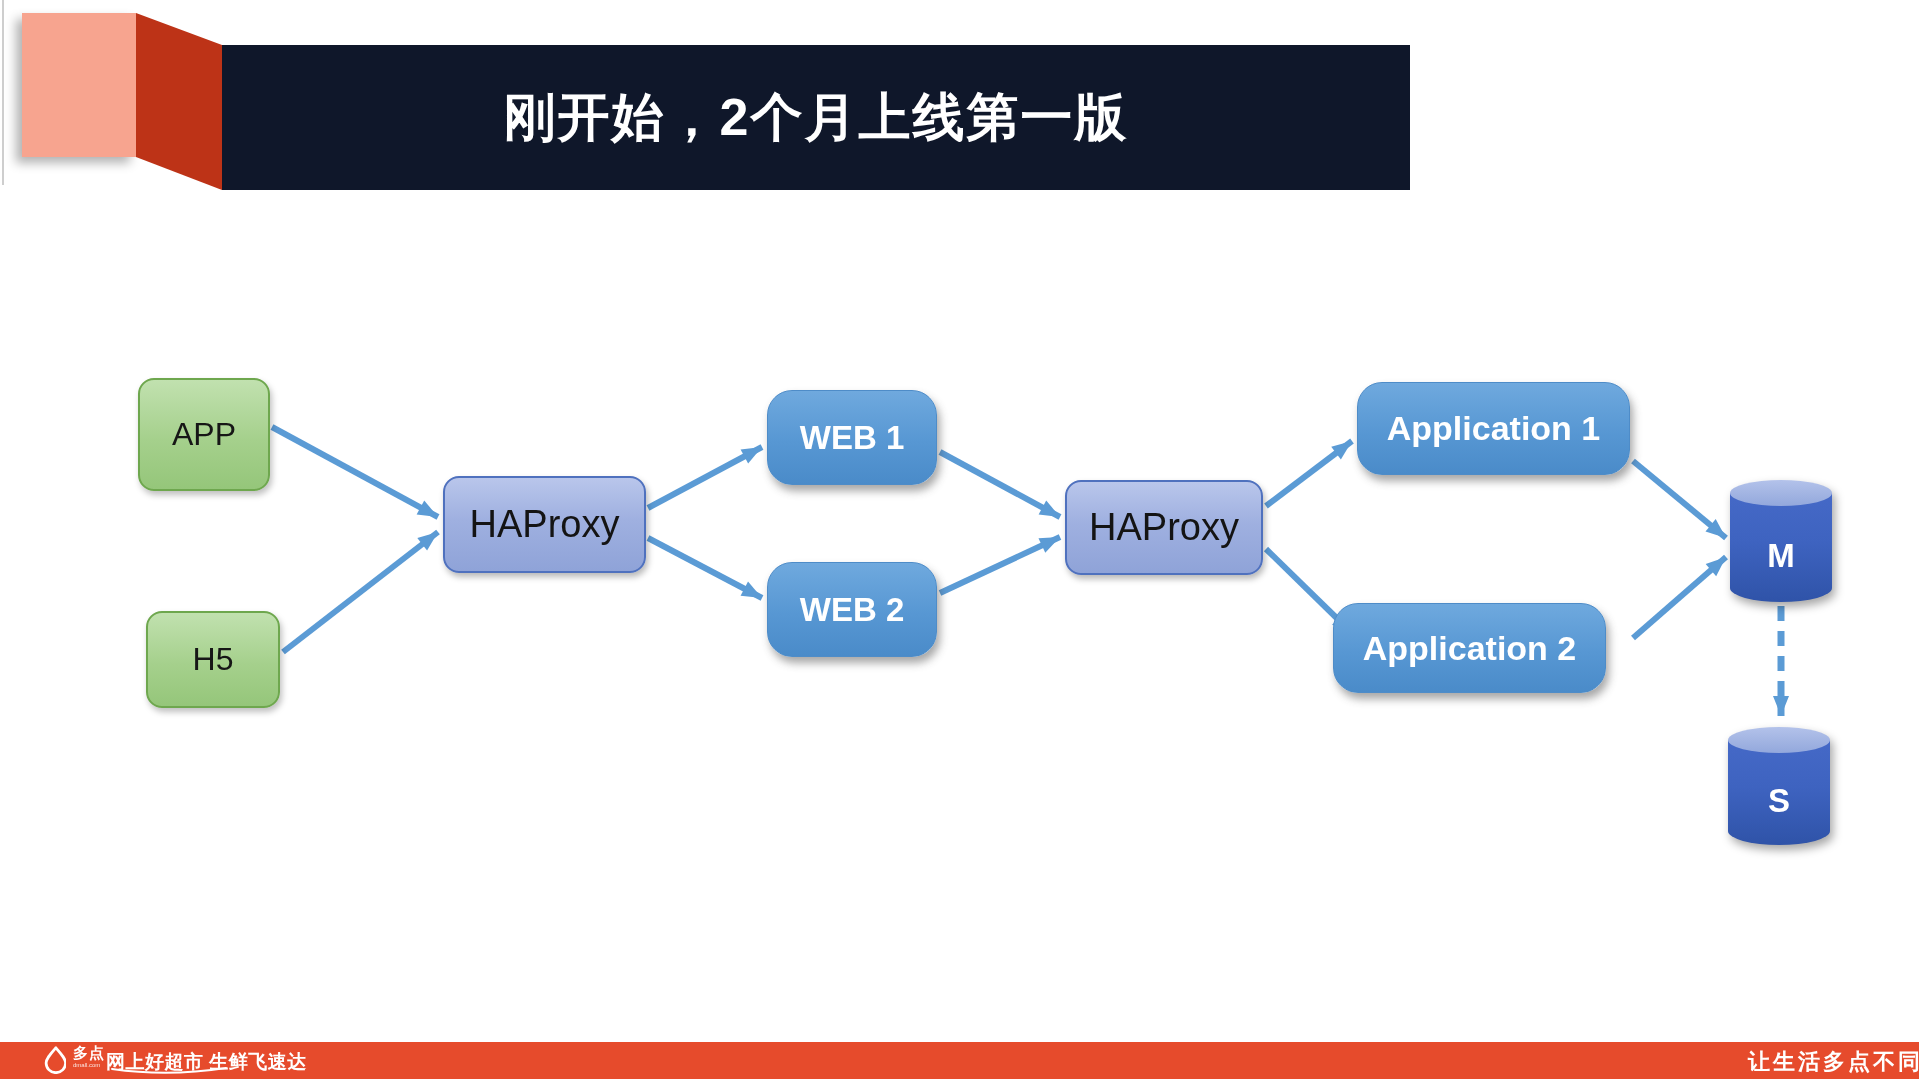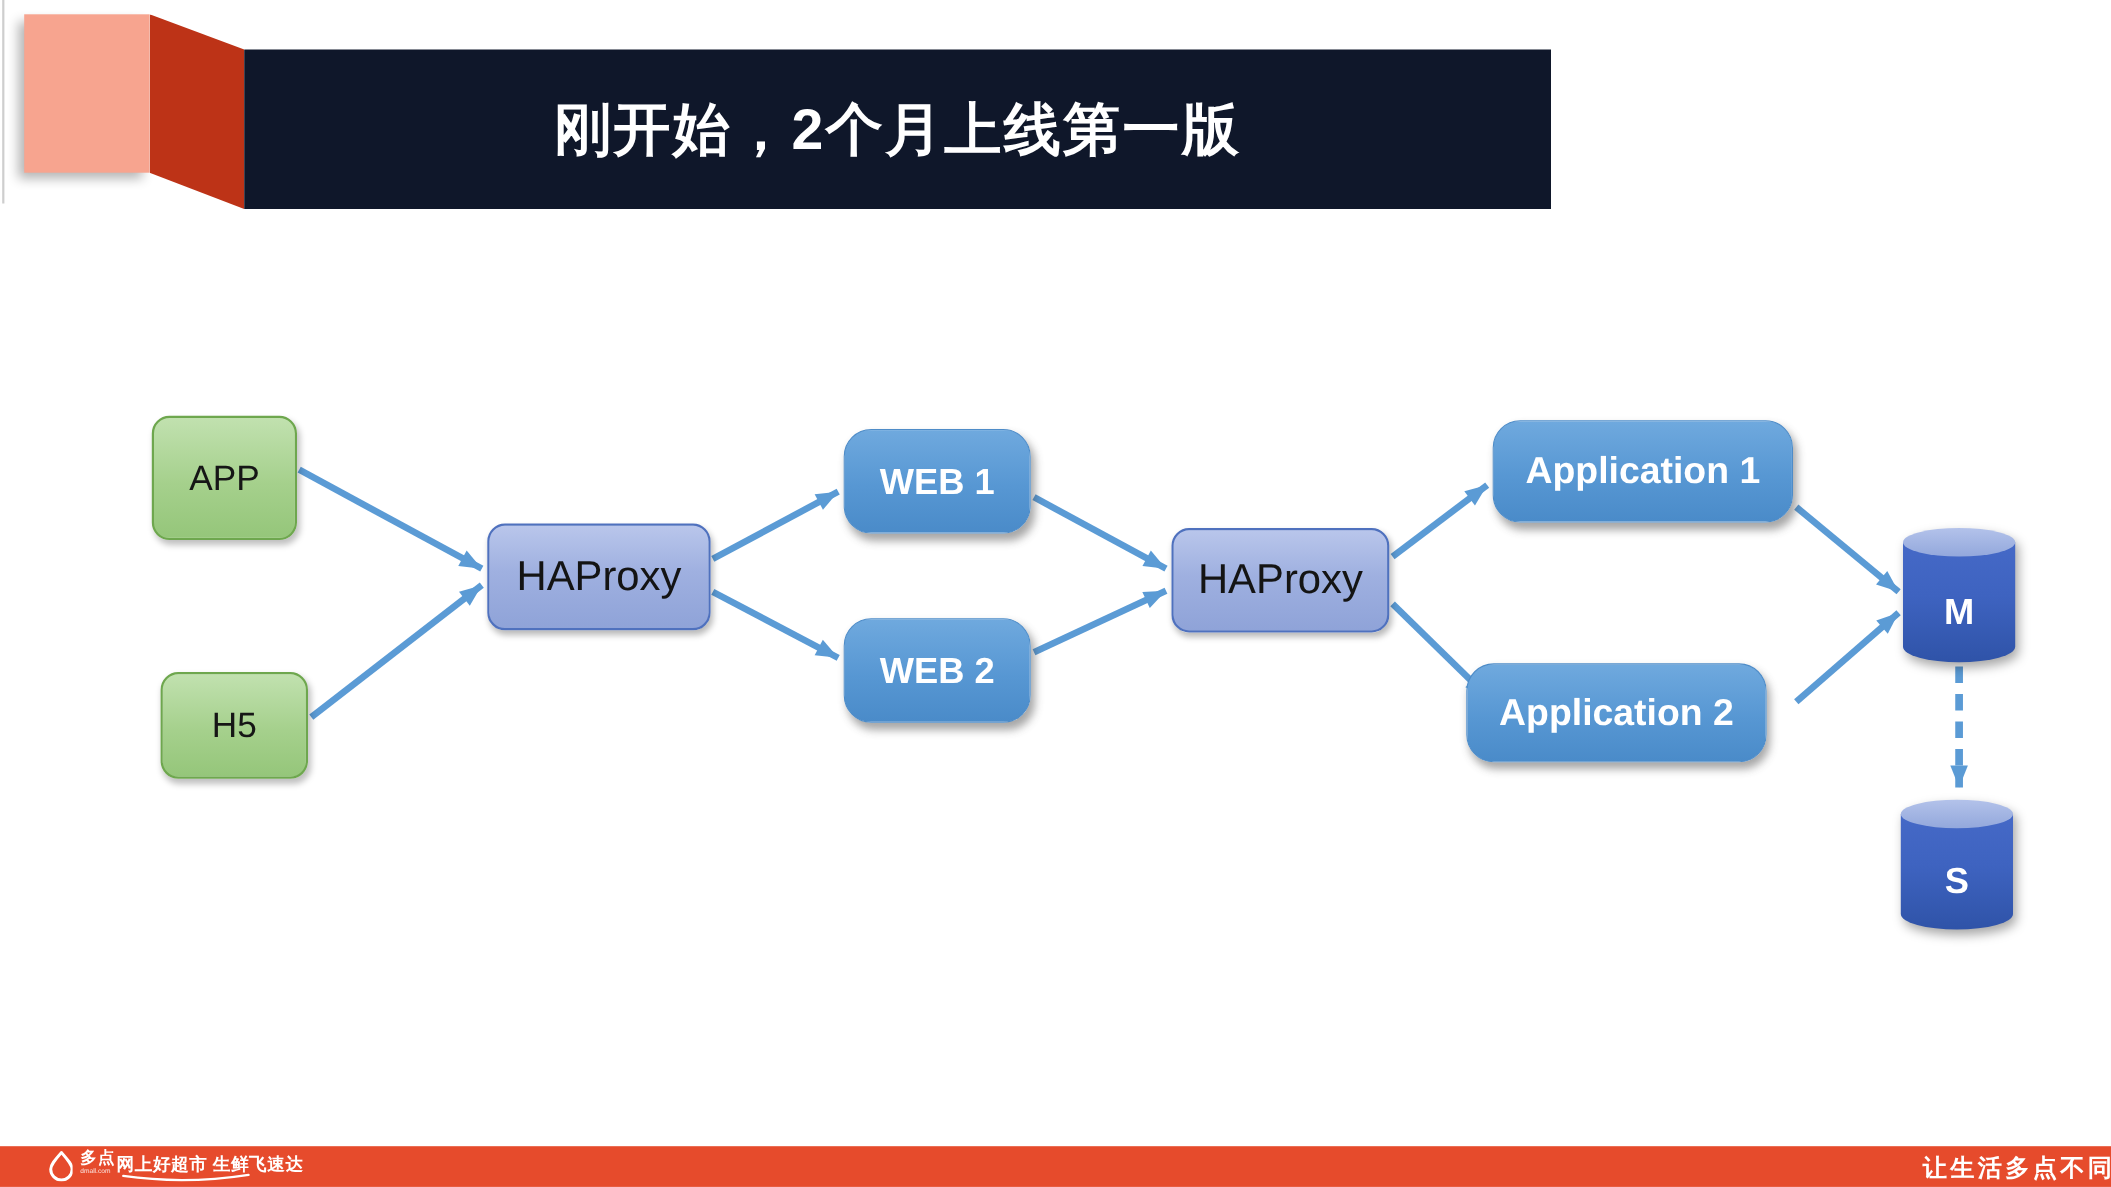--- a/index.html
+++ b/index.html
@@ -74,21 +74,21 @@
   .arrows{position:absolute;left:0;top:0;pointer-events:none;}
   
   .footer{
     position:absolute;left:0;top:1042px;width:1919px;height:37px;background:#E64B2C;padding-left:40px;
   }
   .logo{position:absolute;left:44px;top:4px;width:22px;height:28px;}
   .brand{position:absolute;left:73px;top:3px;color:#ffffff;line-height:1;}
   .brand .zh{font-size:15px;font-weight:bold;letter-spacing:1px;}
   .brand .sub{font-size:6px;opacity:.85;margin-top:2px;}
   .tagl{
-    position:absolute;left:106px;top:7px;color:#ffffff;font-size:16px;font-weight:bold;
+    position:absolute;left:106px;top:7px;color:#ffffff;font-size:19px;font-weight:bold;
     letter-spacing:.5px;white-space:nowrap;
   }
   .swoosh{position:absolute;left:110px;top:24px;}
   .tagr{
     position:absolute;right:36px;top:5px;color:#ffffff;font-size:22px;font-weight:bold;
     letter-spacing:3px;white-space:nowrap;
   }
 </style>
 </head>
 <body>

